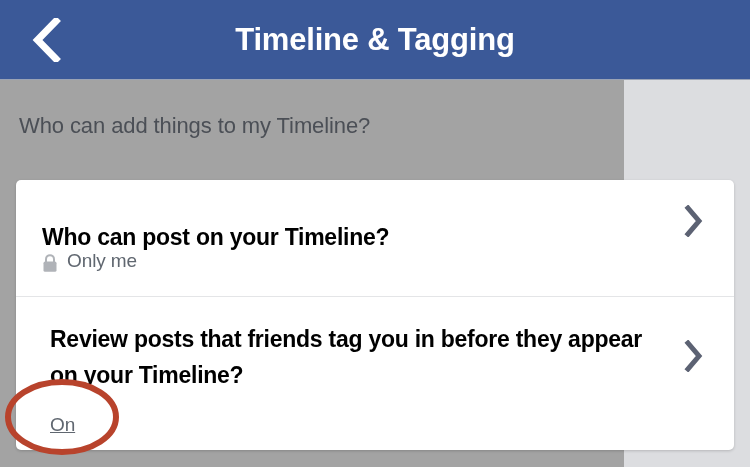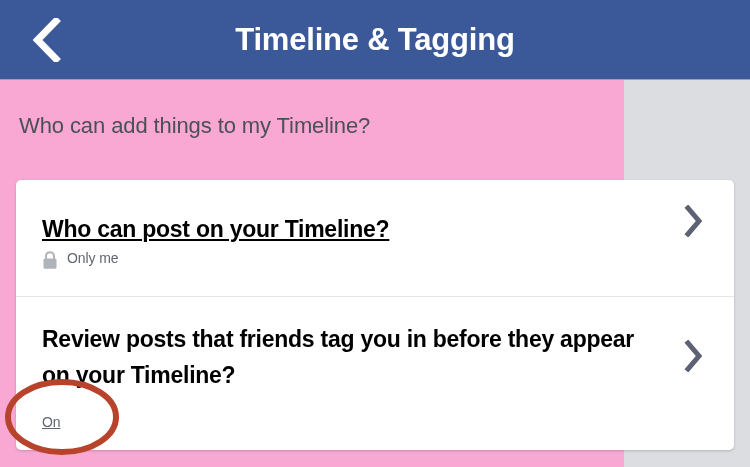--- a/index.html
+++ b/index.html
@@ -11,21 +11,21 @@
     height: 467px;
     overflow: hidden;
     background: #dcdde0;
     font-family: "Liberation Sans", sans-serif;
     -webkit-font-smoothing: antialiased;
   }
   .screen {
     position: relative;
     width: 624px;
     height: 467px;
-    background: #f9a8d4;
+    background: #a3a3a3;
   }
 
   
   .header {
     position: absolute;
     left: 0;
     top: 0;
     width: 750px;
     height: 80px;
     background: #3b5998;
@@ -85,41 +85,41 @@
     position: relative;
     box-sizing: border-box;
     padding: 0 70px 0 26px;
   }
   .row-1 { height: 116px; }
   .row-divider {
     height: 1px;
     background: #e4e5e7;
     margin: 0;
   }
-  .row-2 { height: 152px; }
+  .row-2 { height: 152px; margin-left: 8px; }
 
   .row-title {
     position: absolute;
     left: 26px;
     font-size: 23px;
     font-weight: bold;
     color: #000000;
     letter-spacing: -0.25px;
     line-height: 36px;
     width: 620px;
   }
-  .row-1 .row-title { top: 31px; text-decoration: underline; }
+  .row-1 .row-title { top: 39px; }
   .row-2 .row-title { top: 24px; }
 
   .row-sub {
     position: absolute;
     left: 26px;
     display: flex;
-    align-items: flex-start;
-    font-size: 14px;
+    align-items: flex-end;
+    font-size: 19px;
     color: #606770;
     letter-spacing: -0.1px;
   }
   .row-1 .row-sub { top: 70px; }
   .row-2 .row-sub { top: 117px; text-decoration: underline; }
 
   .lock-icon {
     display: inline-block;
     width: 16px;
     height: 19px;

